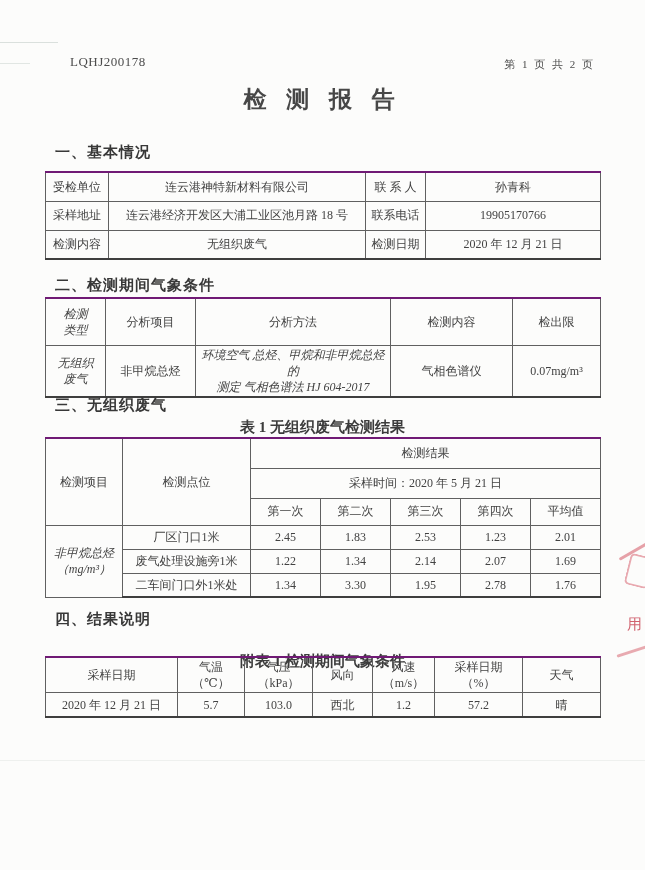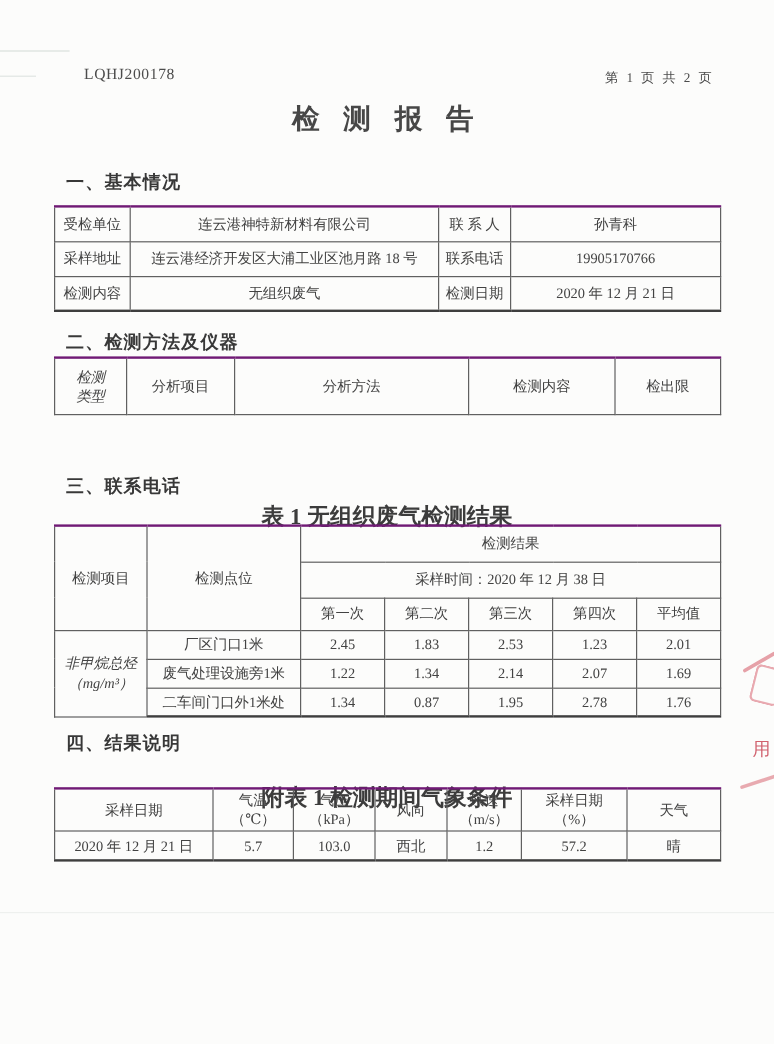--- a/index.html
+++ b/index.html
@@ -7,21 +7,21 @@
     position:relative; width:645px; height:870px;
     background:#fcfcfb; overflow:hidden;
     font-family:"Liberation Serif","DejaVu Serif",serif;
     color:#3e3e3e;
   }
   .doc-code { position:absolute; left:70px; top:54px; font-size:13px; letter-spacing:.5px; color:#4c4c4c; }
   .page-ind { position:absolute; right:50px; top:57px; font-size:11px; letter-spacing:2px; color:#4c4c4c; }
   .title { position:absolute; left:0; right:0; top:84px; text-align:center; font-size:23px; font-weight:bold; letter-spacing:7px; color:#474747; }
   .sec { position:absolute; left:55px; font-weight:bold; font-size:15px; letter-spacing:1px; color:#383838; }
   #sec1{top:143px} #sec2{top:276px} #sec3{top:396px} #sec4{top:610px}
-  .tbl-title { position:absolute; left:0; right:0; text-align:center; font-weight:bold; font-size:19px; color:#3c3c3c; }
+  .tbl-title { position:absolute; left:0; right:0; text-align:center; font-weight:bold; font-size:15px; color:#3c3c3c; }
   #t3title{top:418px} #t4title{top:652px}
 
   table.tbl { position:absolute; left:45px; width:555px; border-collapse:collapse; table-layout:fixed; font-size:12px; color:#424242; }
   table.tbl td { border:1px solid #606060; text-align:center; vertical-align:middle; padding:1px 4px; line-height:1.35; overflow:hidden; }
   table.tbl tr.top td { border-top:2px solid #701a75; }
   table.tbl tr.bot td { border-bottom:2px solid #3e3e3e; }
   td.left { text-align:left; padding-left:10px; }
   .blk { display:block;font-style:italic; }
 
   #t1{top:171px} #t1 tr{height:29px;}
@@ -77,65 +77,78 @@
     </tr>
     <tr class="bot">
       <td>检测内容</td>
       <td class="left">无组织废气</td>
       <td>检测日期</td>
       <td class="left">2020 年 12 月 21 日</td>
     </tr>
   </tbody>
     </table>
 
-  <div class="sec" id="sec2">二、检测方法及仪器</div>
+  <div class="sec" id="sec2">二、检测期间气象条件</div>
 
   <table class="tbl" id="t2">
     <colgroup>
         <col style="width:60px">
         <col style="width:90px">
         <col style="width:195px">
         <col style="width:122px">
         <col style="width:88px">
       </colgroup>
     <tbody>
         <tr class="hdr top">
       <td>
         <span class="blk">检测</span>
         <span class="blk">类型</span>
       </td>
       <td>分析项目</td>
       <td>分析方法</td>
       <td>检测内容</td>
       <td>检出限</td>
     </tr>
-  </tbody>
-    </table>
-
-  <div class="sec" id="sec3">三、联系电话</div>
+    <tr class="dat bot">
+      <td>
+        <span class="blk">无组织</span>
+        <span class="blk">废气</span>
+      </td>
+      <td>非甲烷总烃</td>
+      <td>
+        <span class="blk">环境空气 总烃、甲烷和非甲烷总烃的</span>
+        <span class="blk">测定 气相色谱法 HJ 604-2017</span>
+      </td>
+      <td>气相色谱仪</td>
+      <td>0.07mg/m³</td>
+    </tr>
+  </tbody>
+    </table>
+
+  <div class="sec" id="sec3">三、无组织废气</div>
   <div class="tbl-title" id="t3title">表 1 无组织废气检测结果</div>
 
   <table class="tbl" id="t3">
     <colgroup>
         <col style="width:77px">
         <col style="width:128px">
         <col style="width:70px">
         <col style="width:70px">
         <col style="width:70px">
         <col style="width:70px">
         <col style="width:70px">
       </colgroup>
     <tbody>
         <tr class="h1 top">
       <td rowspan="3">检测项目</td>
       <td rowspan="3">检测点位</td>
       <td colspan="5">检测结果</td>
     </tr>
     <tr class="h2">
-      <td colspan="5">采样时间：2020 年 12 月 38 日</td>
+      <td colspan="5">采样时间：2020 年 5 月 21 日</td>
     </tr>
     <tr class="h3">
       <td>第一次</td>
       <td>第二次</td>
       <td>第三次</td>
       <td>第四次</td>
       <td>平均值</td>
     </tr>
     <tr class="dr">
       <td rowspan="3">
@@ -153,21 +166,21 @@
       <td>废气处理设施旁1米</td>
       <td>1.22</td>
       <td>1.34</td>
       <td>2.14</td>
       <td>2.07</td>
       <td>1.69</td>
     </tr>
     <tr class="dr bot">
       <td>二车间门口外1米处</td>
       <td>1.34</td>
-      <td>0.87</td>
+      <td>3.30</td>
       <td>1.95</td>
       <td>2.78</td>
       <td>1.76</td>
     </tr>
   </tbody>
     </table>
 
   <div class="sec" id="sec4">四、结果说明</div>
   <div class="tbl-title" id="t4title">附表 1 检测期间气象条件</div>
 

